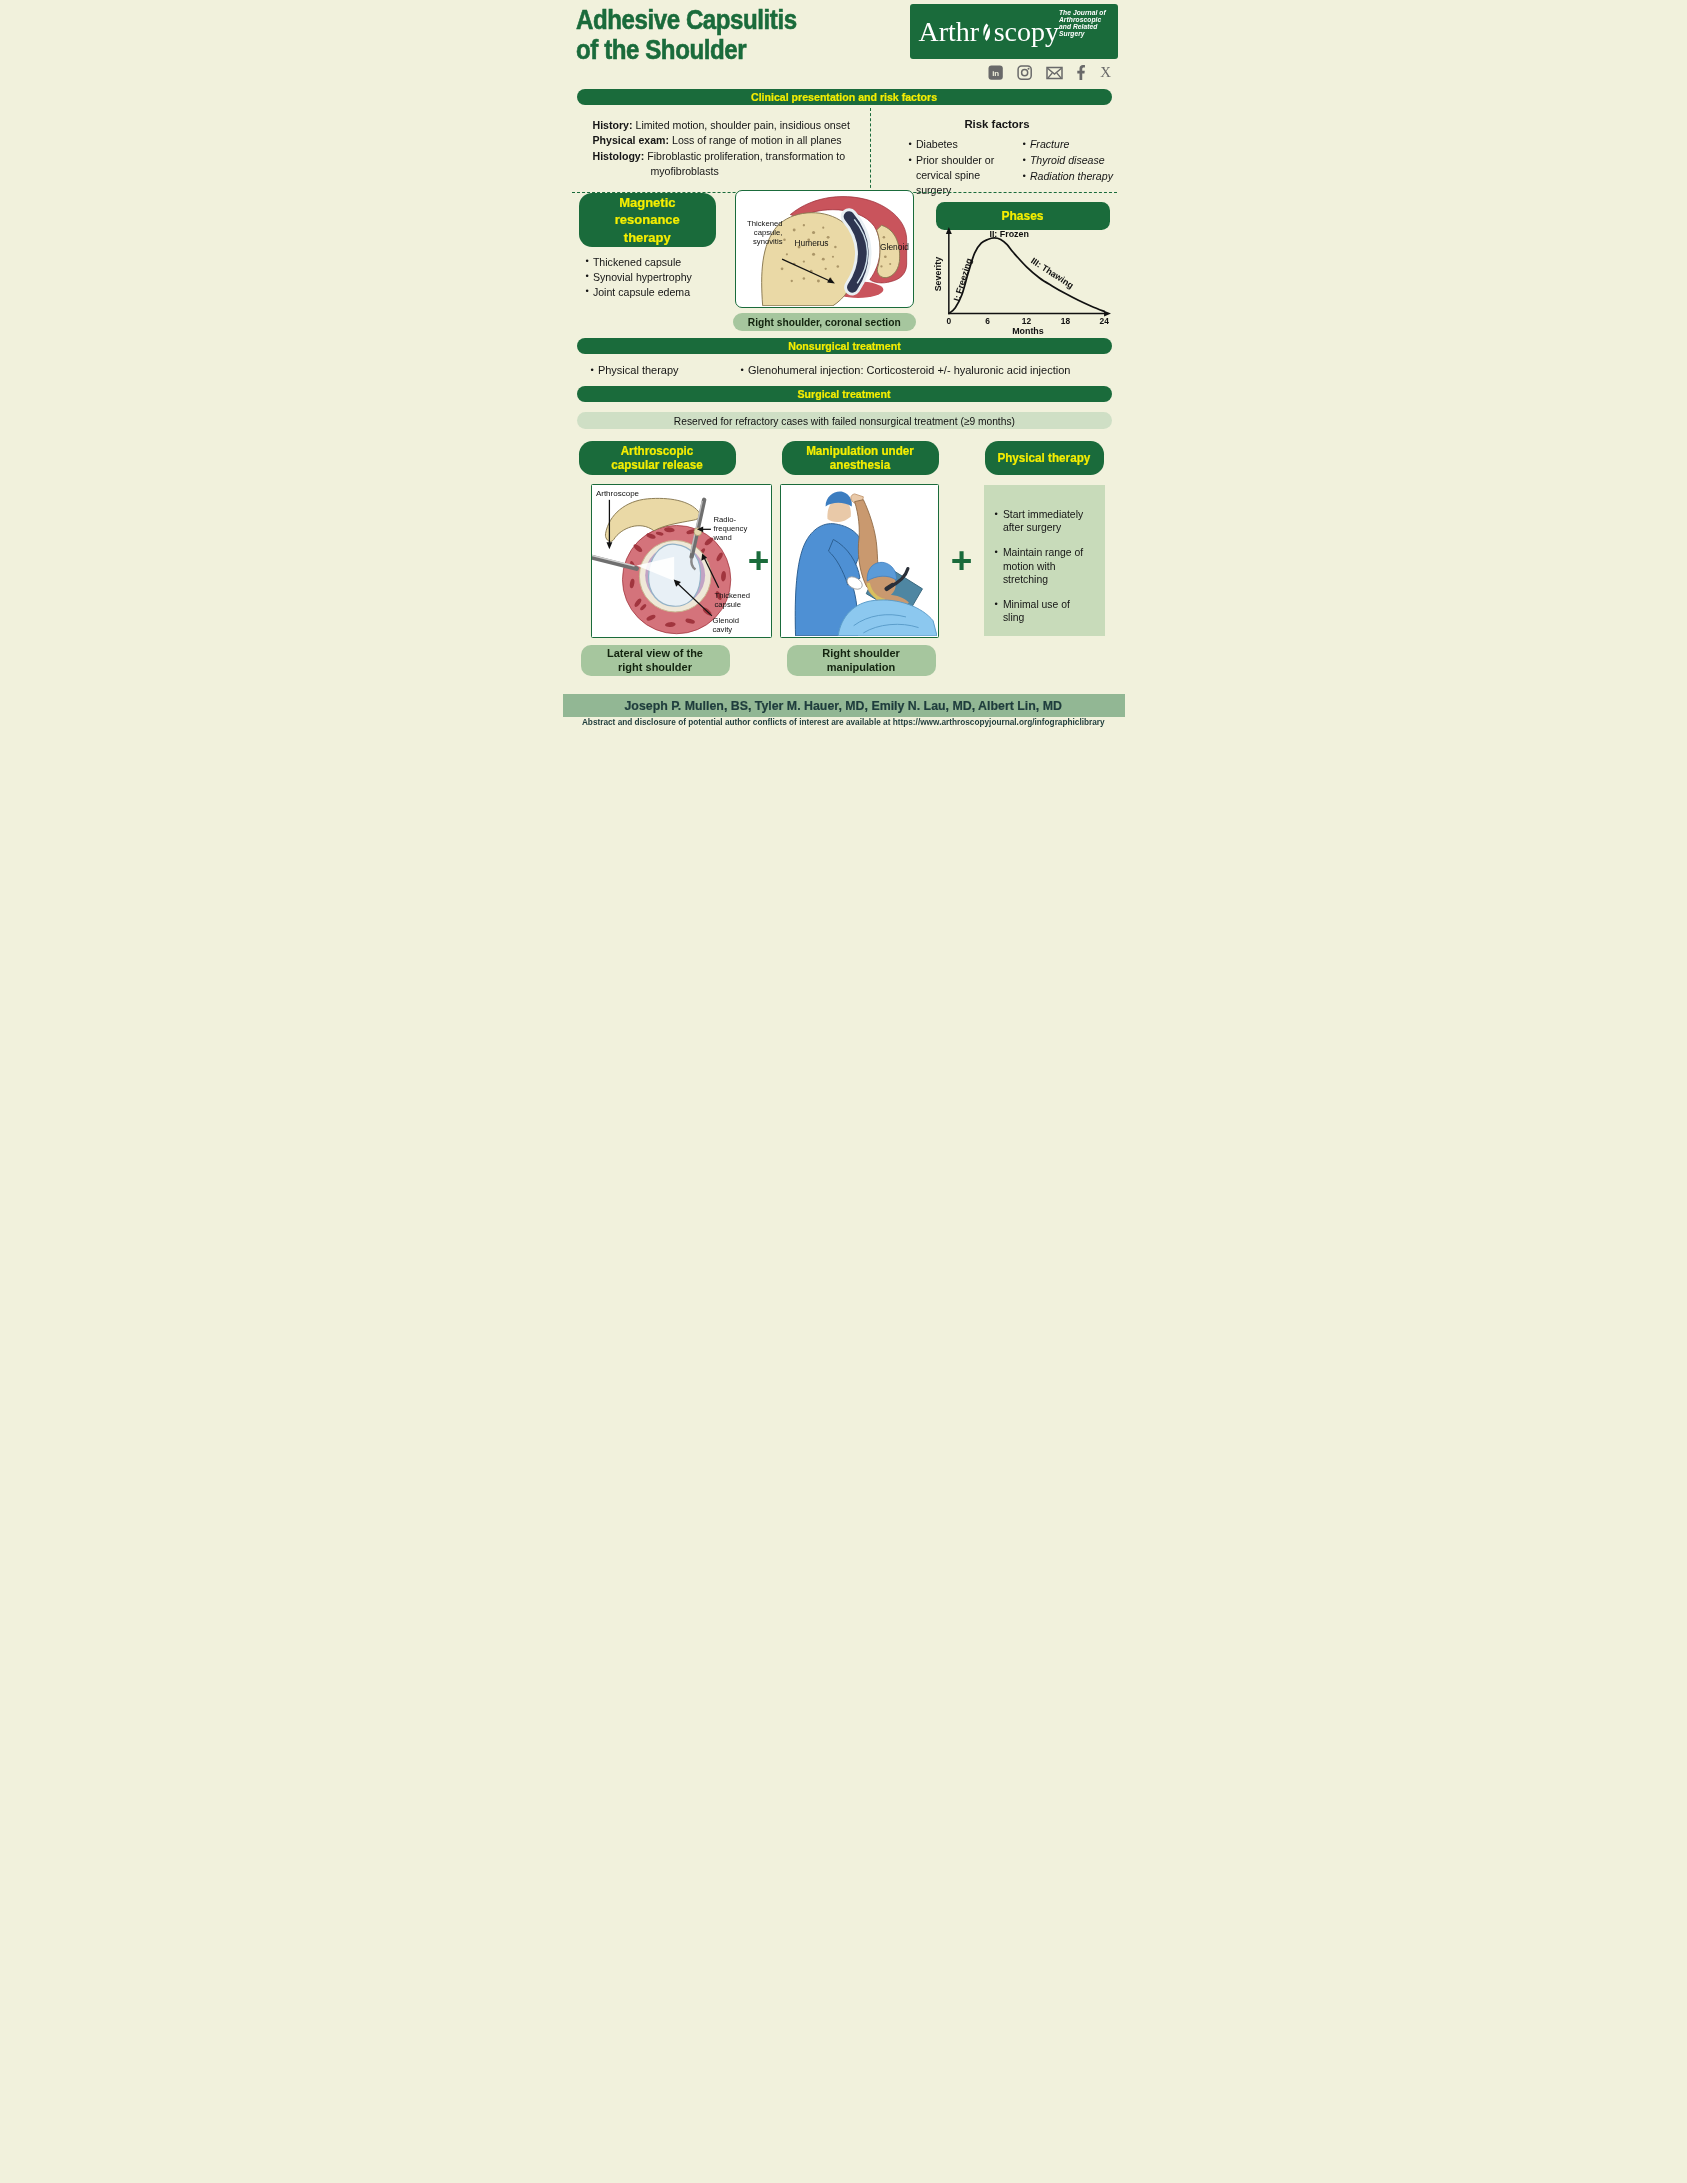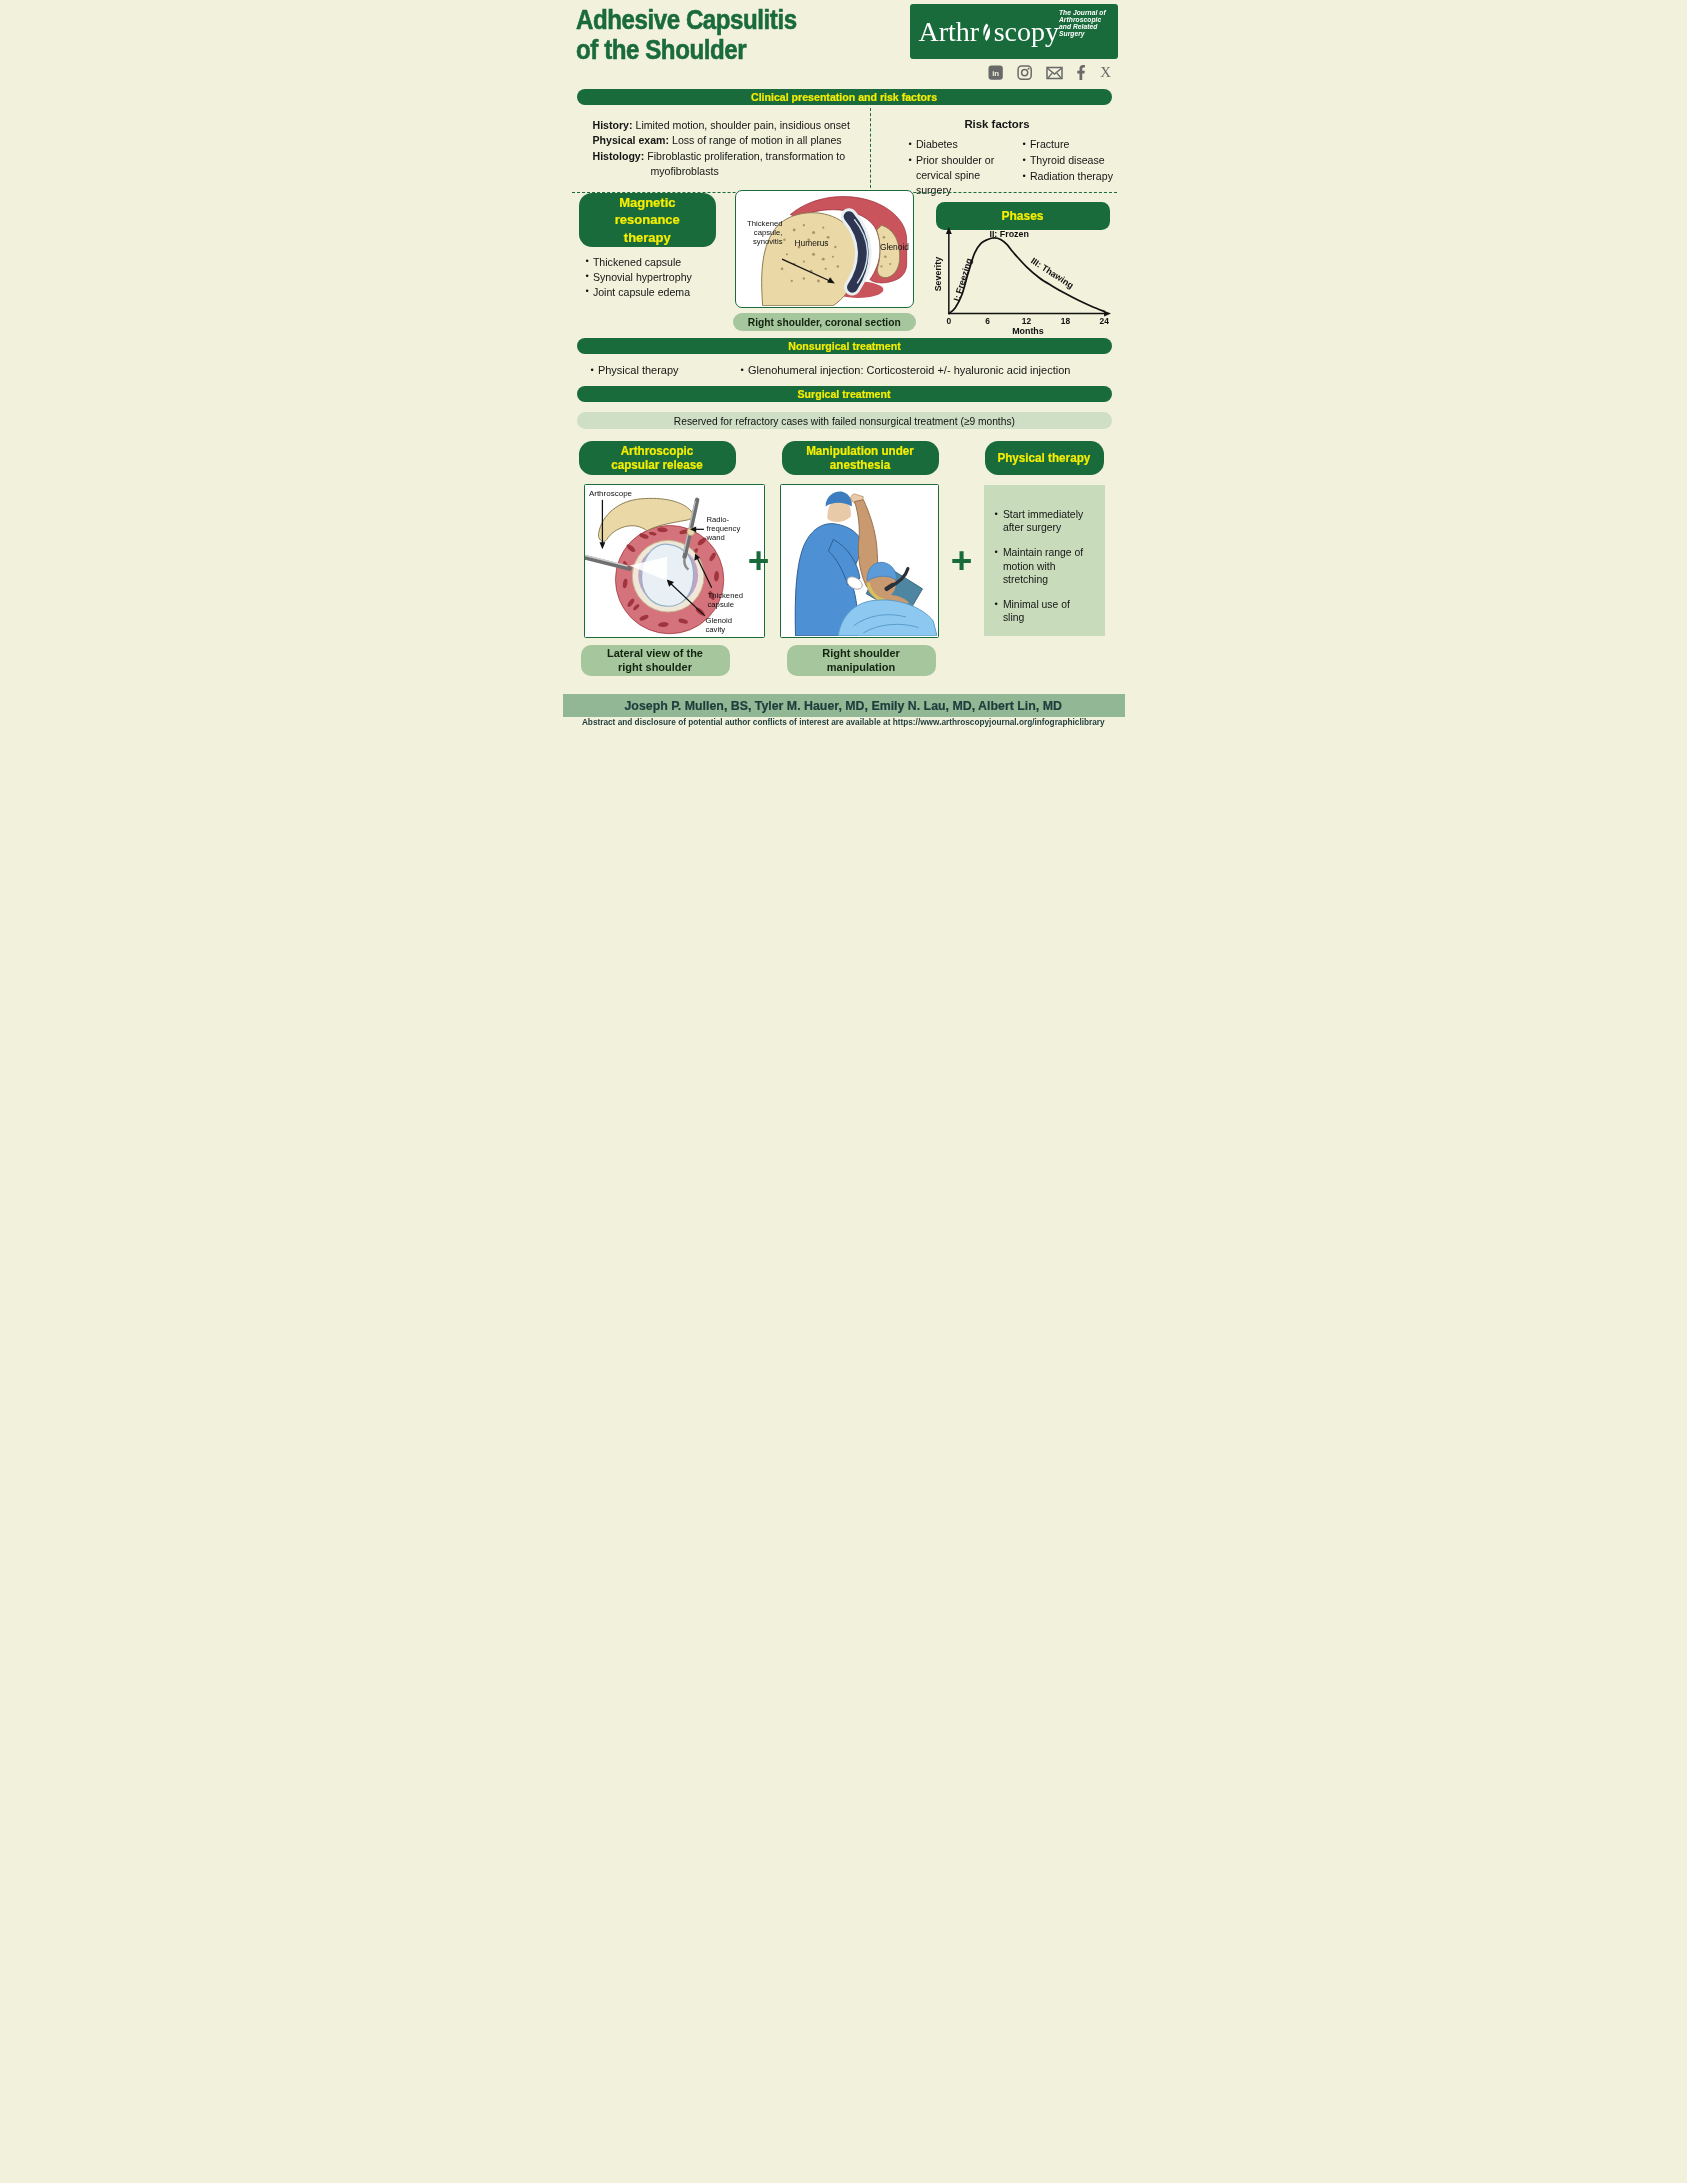--- a/index.html
+++ b/index.html
@@ -35,21 +35,21 @@
   
   .clin{position:absolute;left:30px;top:118px;width:282px;font-size:10.6px;line-height:1.44;}
   .clin p{margin:0;padding-left:58px;text-indent:-58px;}
   .clin b{font-weight:bold;}
   .vdash{position:absolute;left:307px;top:108px;height:85px;border-left:1.5px dashed var(--green);}
   .hdash{position:absolute;left:9px;right:8px;top:192px;border-top:1.5px dashed var(--green);}
   .risk-head{position:absolute;left:316px;top:118px;width:237px;text-align:center;
              font-weight:bold;font-size:11.4px;}
   .risk-col{position:absolute;top:137px;font-size:10.6px;line-height:1.44;margin:0;padding:0;list-style:none;}
   .risk-col.c1{left:346px;width:108px;}
-  .risk-col.c2{left:460px;width:99px;}
+  .risk-col.c2{left:460px;width:99px;font-style:italic;}
   .bullet{position:relative;padding-left:7.4px;margin:0 0 0.5px 0;}
   .bullet::before{content:"\2022";position:absolute;left:0;top:0;font-size:9.4px;}
 
   
   .mri-box{position:absolute;left:16.3px;top:193px;width:137px;height:54px;background:var(--green);
            border-radius:13px;display:flex;align-items:center;justify-content:center;text-align:center;}
   .mri-box span{color:var(--yellow);font-weight:bold;font-size:13px;line-height:1.35;width:74px;
                 -webkit-text-stroke:0.2px var(--yellow);}
   .mri-list{position:absolute;left:23px;top:255px;width:143px;font-size:10.6px;line-height:1.38;
             list-style:none;margin:0;padding:0;}
@@ -79,21 +79,21 @@
              border-radius:8.4px;display:flex;align-items:center;justify-content:center;
              font-size:11px;color:#111;}
   .head-box{position:absolute;top:441px;height:34px;background:var(--green);border-radius:13.3px;
             display:flex;align-items:center;justify-content:center;text-align:center;}
   .head-box span{color:var(--yellow);font-weight:bold;font-size:12.3px;line-height:1.18;
                  -webkit-text-stroke:0.2px var(--yellow);transform:scaleX(.95);display:inline-block;}
   .hb1{left:16.3px;width:157px;}
   .hb2{left:219px;width:157px;}
   .hb3{left:422px;width:119px;}
 
-  .panel1{left:21px;top:484px;width:181px;height:154px;border-radius:1.5px;}
+  .panel1{left:28px;top:484px;width:181px;height:154px;border-radius:1.5px;}
   .panel2{left:217px;top:484px;width:159px;height:154px;border-radius:1.5px;}
   .pt-panel{position:absolute;left:421px;top:485px;width:121px;height:151px;background:var(--sage-light);
             box-sizing:border-box;padding:23px 14px 0 11px;}
   .pt-panel ul{list-style:none;margin:0;padding:0;font-size:10.4px;line-height:1.27;}
   .pt-panel .bullet{padding-left:8.4px;margin-bottom:12px;}
   .plus{position:absolute;width:30px;text-align:center;color:var(--green);
         font-size:37px;font-weight:bold;line-height:28px;}
   .cap-lat{left:18px;top:645px;width:149px;height:31px;font-size:11px;line-height:1.25;}
   .cap-mua{left:224px;top:645px;width:149px;height:31px;font-size:11px;line-height:1.25;}
 

